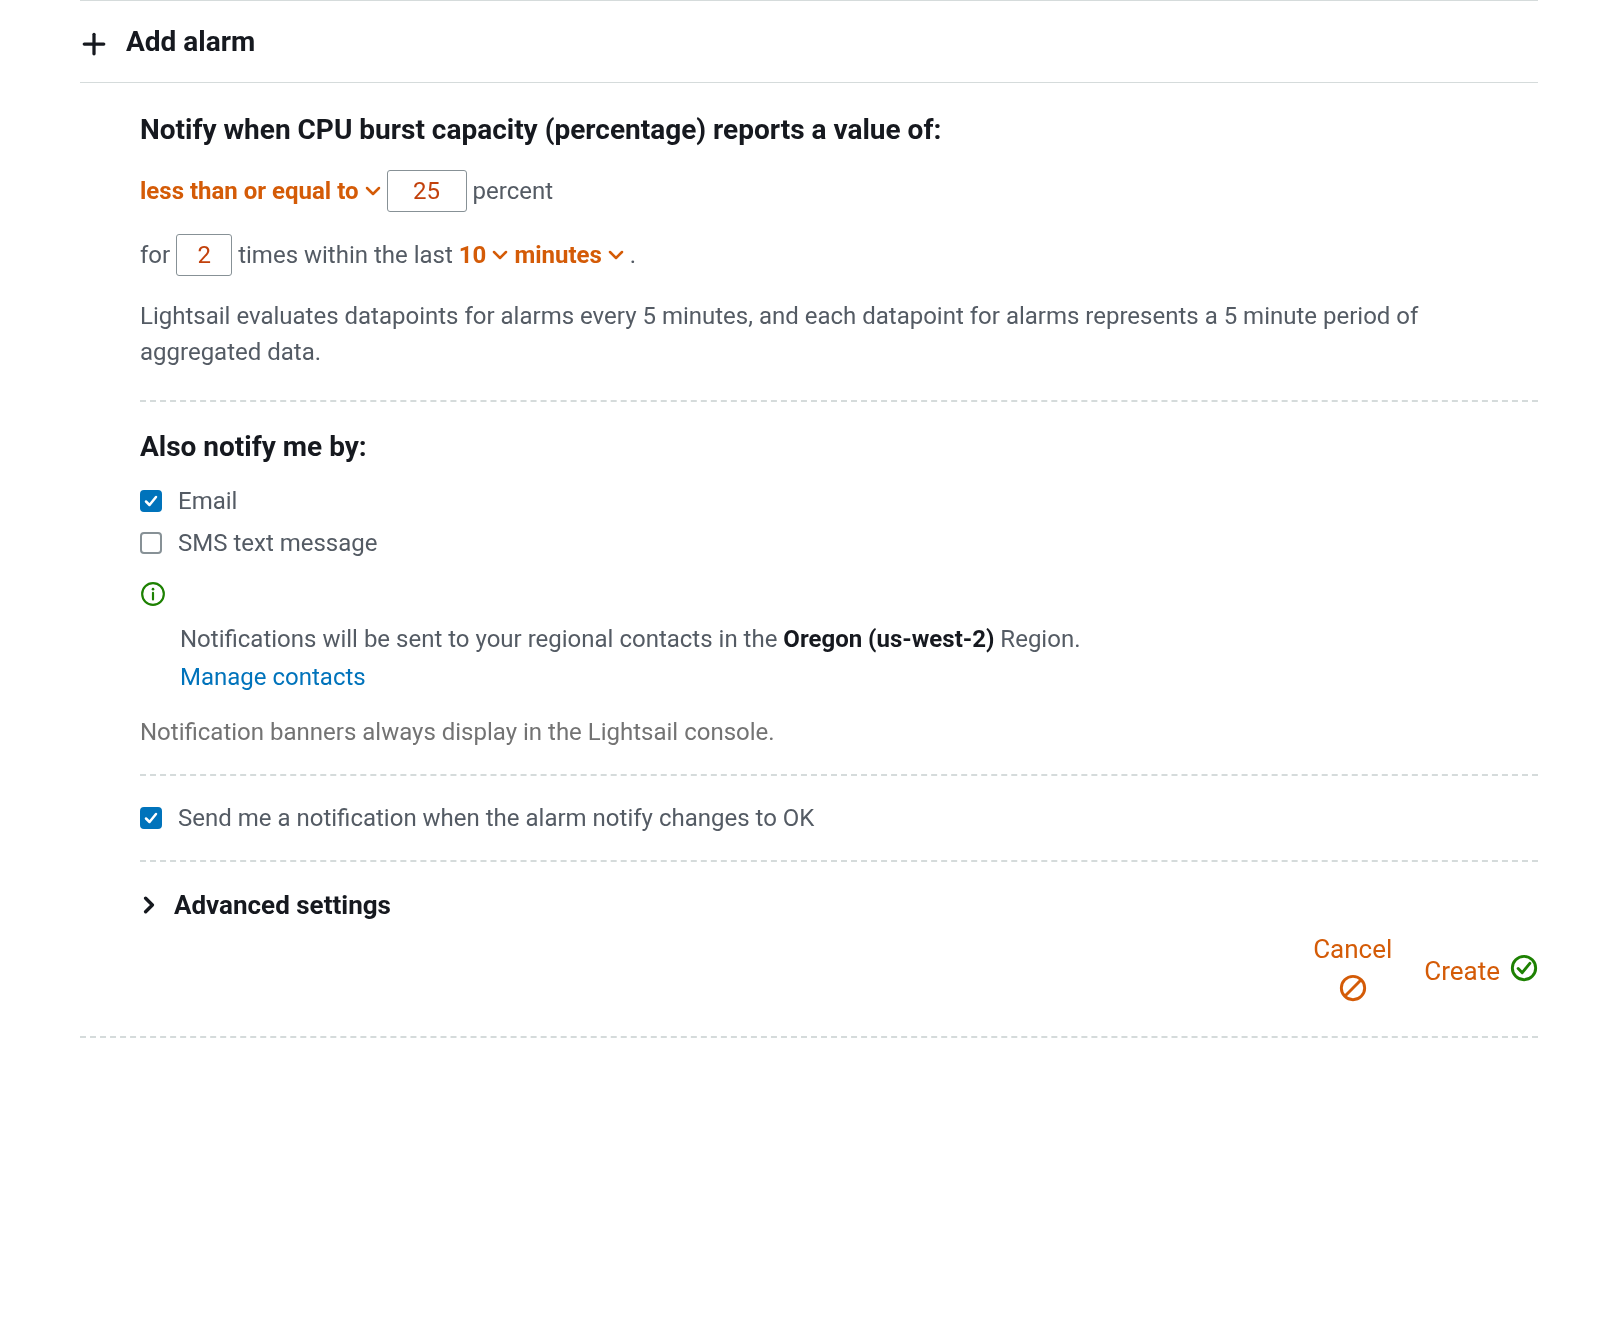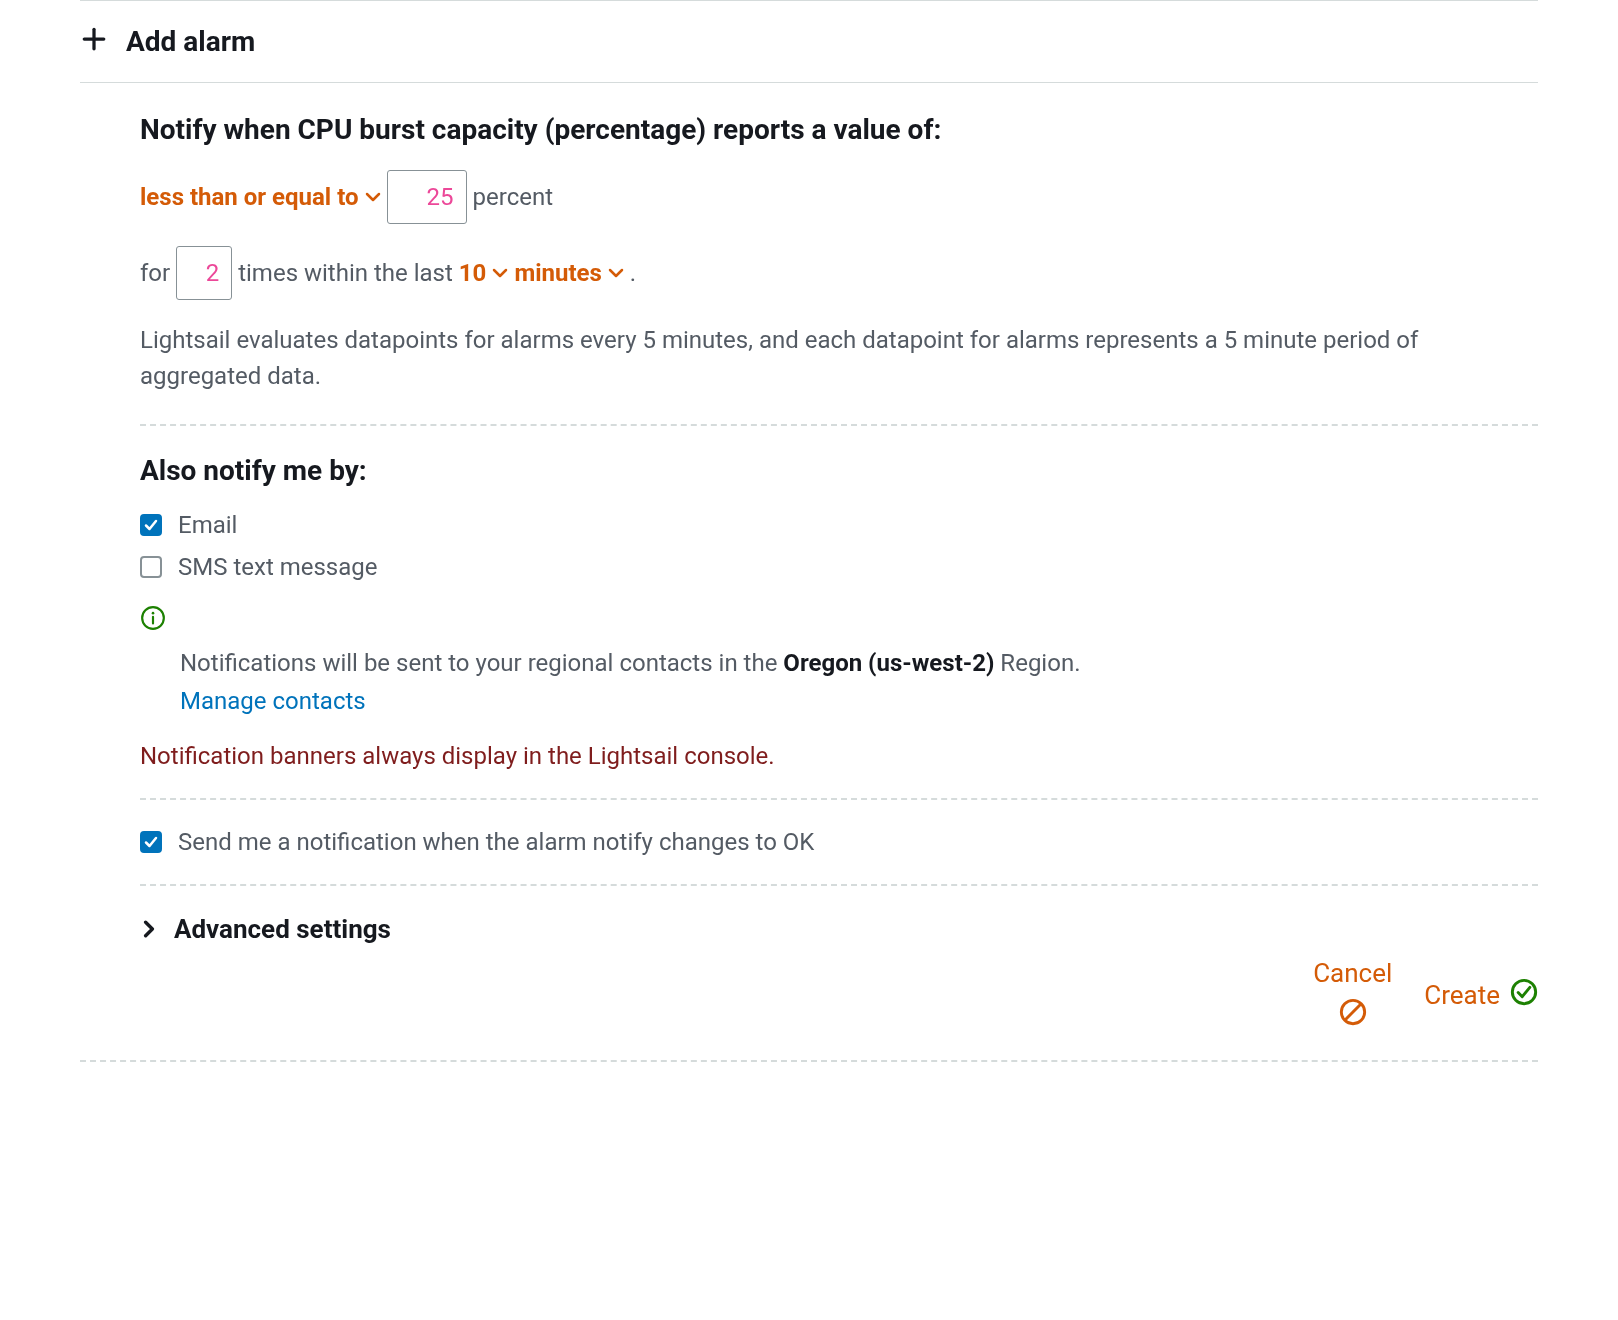--- a/index.html
+++ b/index.html
@@ -17,21 +17,21 @@
       max-width: 1618px;
       padding: 0 40px 0 40px;
     }
     .top-border {
       border-top: 1px solid #d5dbdb;
       margin-left: 40px;
       margin-right: 40px;
     }
     .add-alarm-row {
       display: flex;
-      align-items: flex-start;
+      align-items: flex-end;
       padding: 24px 0 24px 0;
       margin-left: 40px;
       margin-right: 40px;
       border-bottom: 1px solid #d5dbdb;
       cursor: pointer;
     }
     .plus-icon {
       width: 28px;
       height: 28px;
       margin-right: 18px;
@@ -83,25 +83,25 @@
       align-items: center;
       justify-content: center;
     }
     .chevron-down svg {
       width: 16px;
       height: 12px;
     }
     .number-input {
       border: 1.5px solid #879196;
       border-radius: 3px;
-      padding: 12px 12px;
-      font-size: 24px;
-      color: #ec4899;
+      padding: 6px 12px;
+      font-size: 24px;
+      color: #c2410c;
       width: 80px;
-      text-align: right;
+      text-align: center;
       font-family: inherit;
     }
     .number-input.small {
       width: 56px;
     }
     .muted-text {
       color: #545b64;
       font-size: 24px;
     }
     .info-paragraph {
@@ -167,21 +167,21 @@
       color: #16191f;
       font-weight: 700;
     }
     .link {
       color: #0073bb;
       cursor: pointer;
       display: inline-block;
       margin-top: 4px;
     }
     .banner-note {
-      color: #7f1d1d;
+      color: #737373;
       font-size: 24px;
       margin-top: 24px;
       margin-bottom: 28px;
     }
     .advanced-row {
       display: flex;
       align-items: center;
       gap: 16px;
       cursor: pointer;
       margin-bottom: 14px;

